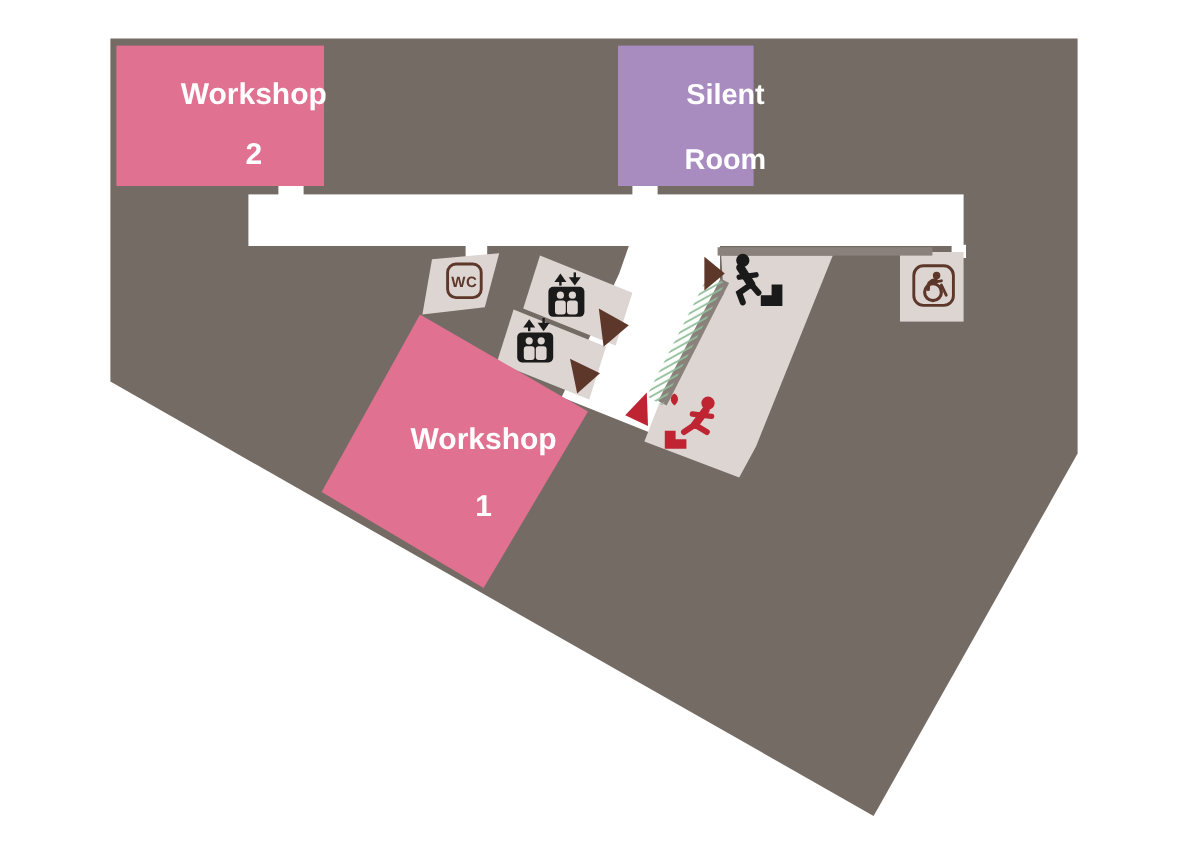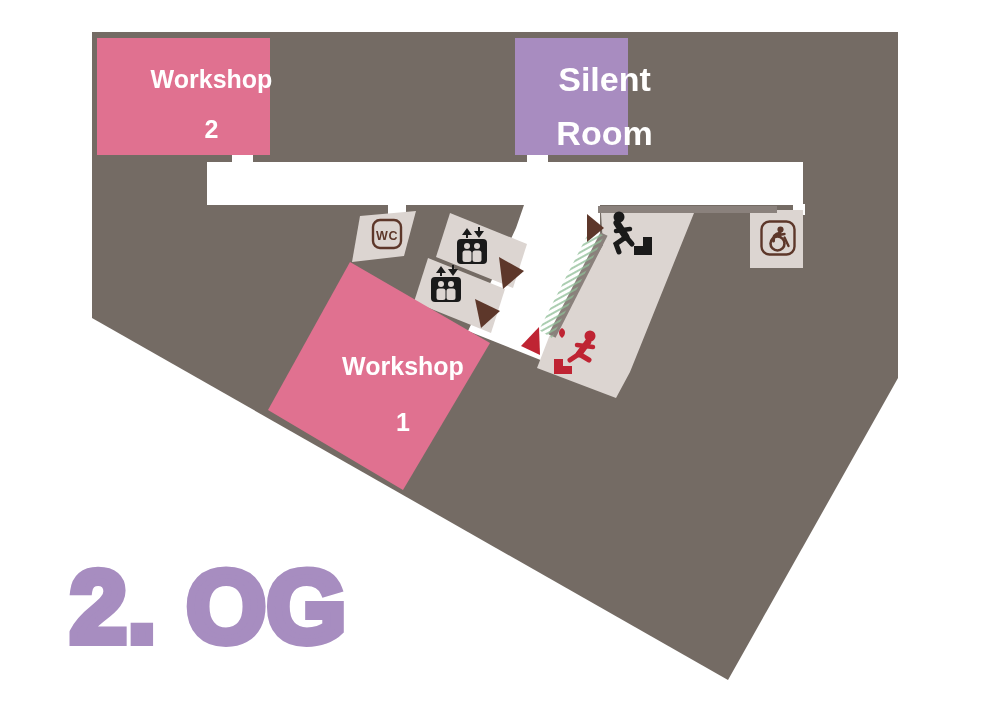--- a/index.html
+++ b/index.html
@@ -30,21 +30,21 @@
   .hatch-line{stroke:var(--green);stroke-width:1.5;}
   .wc-text{
     font-family:"Liberation Sans", sans-serif;font-size:12.5px;font-weight:bold;
     fill:var(--brown);text-anchor:middle;letter-spacing:0.5px;
   }
   .room-label{
     position:absolute;color:var(--white);font-weight:bold;text-align:center;
     pointer-events:none;white-space:pre-line;margin-left:28px;
   }
   .lbl-ws2{left:97px;top:67px;width:173px;font-size:25px;line-height:25px;}
-  .lbl-silent{left:515px;top:66px;width:123px;font-size:34px;line-height:27px;}
+  .lbl-silent{left:515px;top:66px;width:123px;font-size:24px;line-height:27px;}
   .lbl-ws1{left:300px;top:352px;width:150px;font-size:25px;line-height:28px;}
   .floor-label{
     position:absolute;left:70px;top:556px;font-size:102px;line-height:1;
     font-weight:bold;color:var(--floor-label);
     -webkit-text-stroke:8px var(--floor-label);letter-spacing:1px;
   }
 </style>
 </head>
 <body>
 
@@ -138,14 +138,13 @@
 
   <div class="room-label lbl-ws2"><span>Workshop</span><br>
     <span>2</span></div>
 
   <div class="room-label lbl-silent"><span>Silent</span><br>
     <span>Room</span></div>
 
   <div class="room-label lbl-ws1"><span>Workshop</span><br>
     <span>1</span></div>
 
-  <div class="floor-label">2. OG</div>
 </div>
 
 </body></html>

